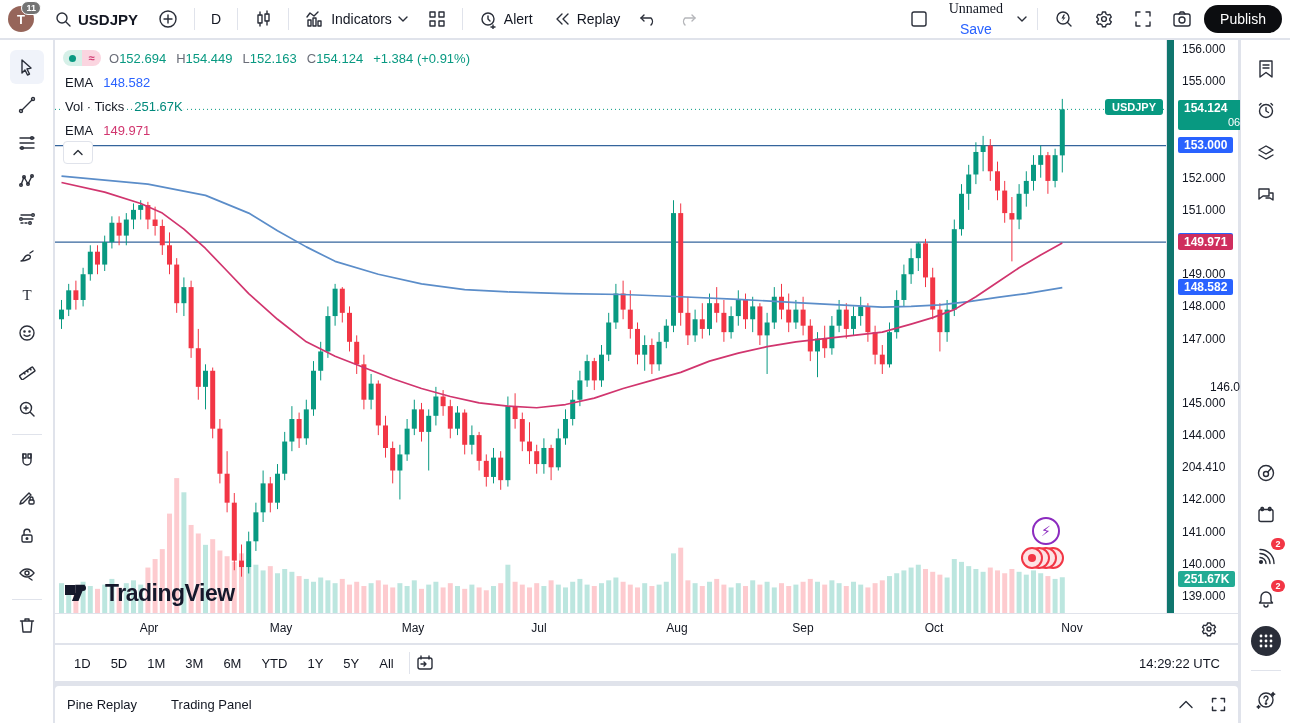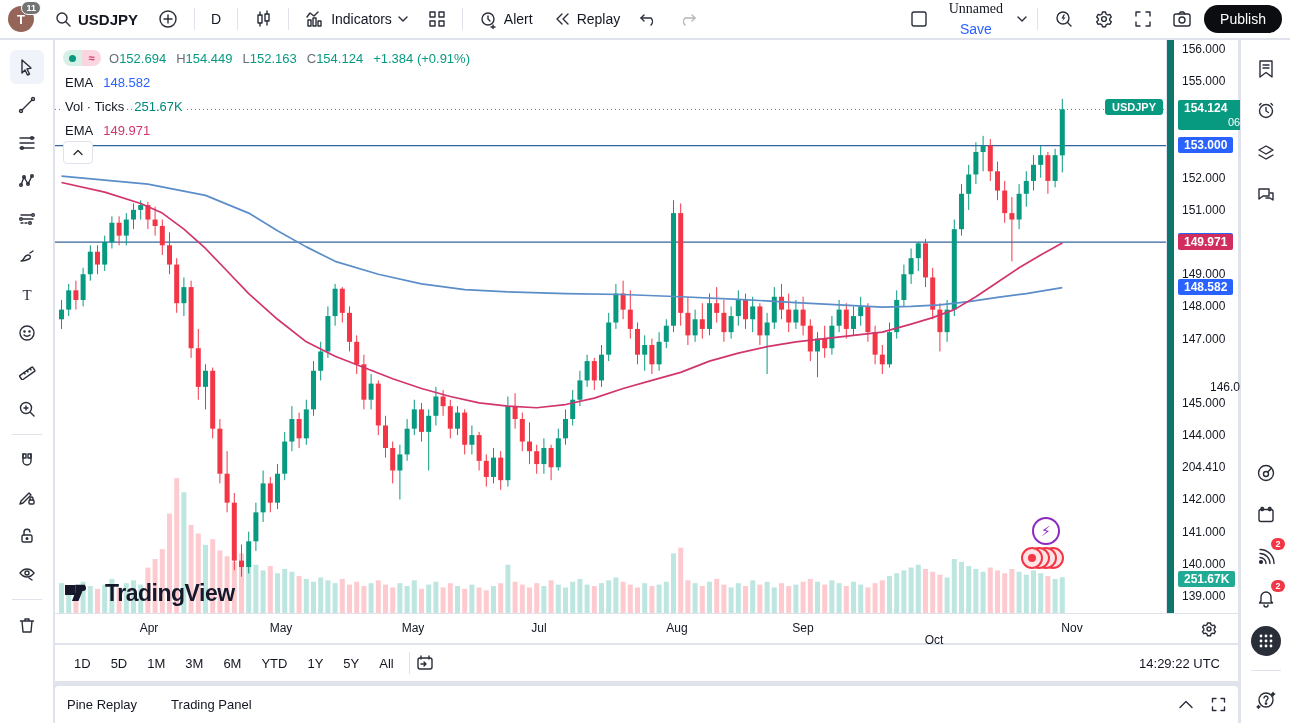--- a/index.html
+++ b/index.html
@@ -860,21 +860,21 @@
   </div>
 
 <div id="time-axis" class="panel">
   <div id="months">
       <div class="month" style="left: 94px;">Apr</div>
       <div class="month" style="left: 226px;">May</div>
       <div class="month" style="left: 358px;">May</div>
       <div class="month" style="left: 484px;">Jul</div>
       <div class="month" style="left: 622px;">Aug</div>
       <div class="month" style="left: 748px;">Sep</div>
-      <div class="month" style="left: 879px; margin-top: 12px;">Oct</div>
+      <div class="month" style="left: 879px;">Oct</div>
       <div class="month" style="left: 1017px;">Nov</div>
     </div>
   <svg id="axis-gear" class="ic" width="18" height="18" viewBox="0 0 18 18">
     <path d="M7.5 3h3l.4 1.7 1.6.9 1.7-.5 1.3 2.2-1.3 1.2v1.8l1.3 1.2-1.3 2.2-1.7-.5-1.6.9-.4 1.7h-3l-.4-1.7-1.6-.9-1.7.5L2.5 11.5 3.8 10.3V8.5L2.5 7.3 3.8 5.1l1.7.5 1.6-.9z"></path>
     <circle cx="9" cy="9" r="2"></circle>
     </svg>
 </div>
 
 <div id="btoolbar" class="panel">
   <span class="rng">1D</span>

